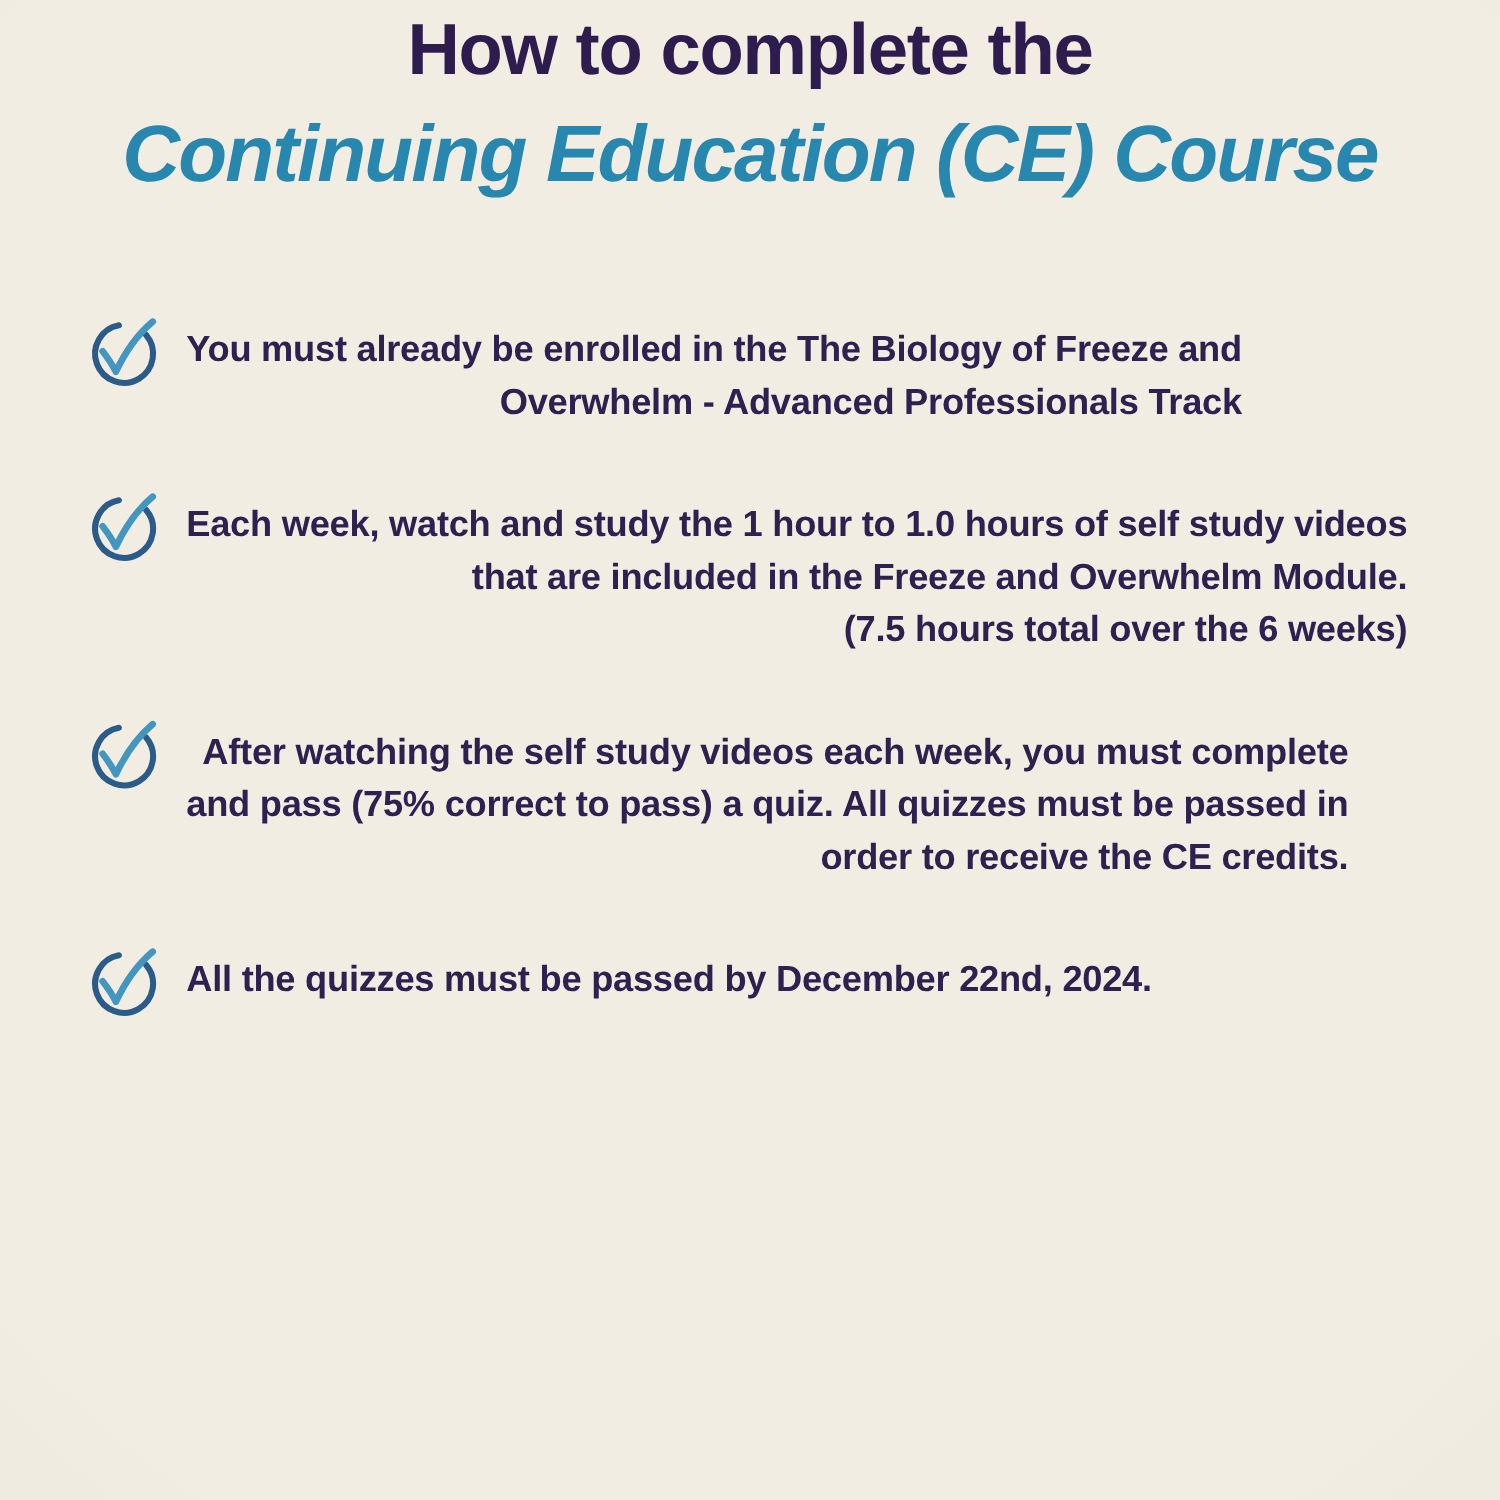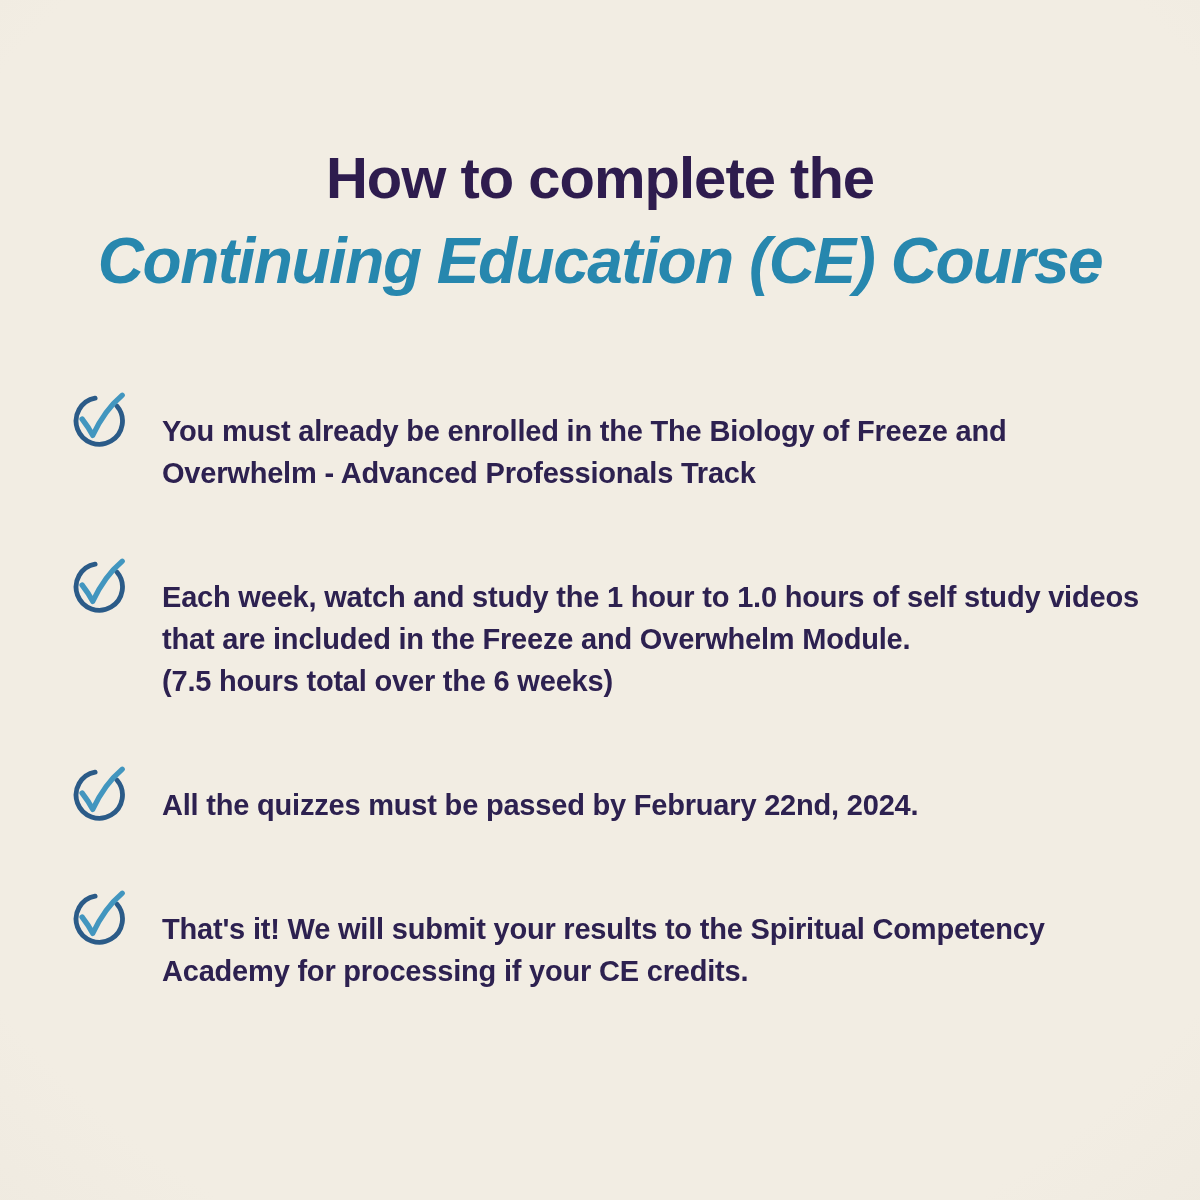--- a/index.html
+++ b/index.html
@@ -7,21 +7,20 @@
 
   .canvas {
     position: relative;
     width: 1200px;
     height: 1200px;
     overflow: hidden;
     background: radial-gradient(115% 115% at 50% 45%, #f2ede3 55%, #e6e1d7 100%);
   }
 
   .header {
-    padding-top: 138px;
     text-align: center;
   }
   .title {
     margin: 0;
     font-weight: bold;
   }
   .title-line1 {
     display: block;
     font-size: 58px;
     line-height: 80px;
@@ -52,27 +51,28 @@
   .check-icon {
     flex: 0 0 58px;
     width: 58px;
     height: 60px;
     margin-top: -5px;
     margin-right: 18px;
   }
   .check-icon svg { display: block; width: 100%; height: 100%; }
 
   .check-text {
-    margin: 16px;
+    margin: 3px;
     font-size: 29px;
     font-weight: bold;
     line-height: 42px;
     letter-spacing: -0.2px;
     color: #2d2150;
     white-space: pre-line;
+    text-align: right;
   }
 </style>
 </head>
 <body>
 
 <div class="canvas">
 
   <div class="header">
     <h1 class="title">
       <span class="title-line1">How to complete the</span>
@@ -98,36 +98,37 @@
         <svg viewBox="0 0 60 60" xmlns="http://www.w3.org/2000/svg" aria-hidden="true">
           <path d="M 26 8.5 A 24 24 0 1 0 48.5 16.5" fill="none" stroke="#2b5b88" stroke-width="5" stroke-linecap="round"></path>
           <path d="M 12.5 30 C 16 34.5 20.5 41 23.5 47 C 31 31 41.5 16 54 5.5" fill="none" stroke="#4296bf" stroke-width="5.5" stroke-linecap="round" stroke-linejoin="round"></path>
         </svg>
       </span>
       <p class="check-text">Each week, watch and study the 1 hour to 1.0 hours of self study videos
 that are included in the Freeze and Overwhelm Module.
 (7.5 hours total over the 6 weeks)</p>
     </li>
 
-
     <li class="check-item">
       <span class="check-icon">
         <svg viewBox="0 0 60 60" xmlns="http://www.w3.org/2000/svg" aria-hidden="true">
           <path d="M 26 8.5 A 24 24 0 1 0 48.5 16.5" fill="none" stroke="#2b5b88" stroke-width="5" stroke-linecap="round"></path>
           <path d="M 12.5 30 C 16 34.5 20.5 41 23.5 47 C 31 31 41.5 16 54 5.5" fill="none" stroke="#4296bf" stroke-width="5.5" stroke-linecap="round" stroke-linejoin="round"></path>
         </svg>
       </span>
-      <p class="check-text">All the quizzes must be passed by February 22nd, 2024.</p>
+      <p class="check-text">After watching the self study videos each week, you must complete
+and pass (75% correct to pass) a quiz. All quizzes must be passed in
+order to receive the CE credits.</p>
     </li>
 
     <li class="check-item">
       <span class="check-icon">
         <svg viewBox="0 0 60 60" xmlns="http://www.w3.org/2000/svg" aria-hidden="true">
           <path d="M 26 8.5 A 24 24 0 1 0 48.5 16.5" fill="none" stroke="#2b5b88" stroke-width="5" stroke-linecap="round"></path>
           <path d="M 12.5 30 C 16 34.5 20.5 41 23.5 47 C 31 31 41.5 16 54 5.5" fill="none" stroke="#4296bf" stroke-width="5.5" stroke-linecap="round" stroke-linejoin="round"></path>
         </svg>
       </span>
-      <p class="check-text">That's it! We will submit your results to the Spiritual Competency
-Academy for processing if your CE credits.</p>
+      <p class="check-text">All the quizzes must be passed by December 22nd, 2024.</p>
     </li>
+
 
   </ul>
 </div>
 
 </body></html>

